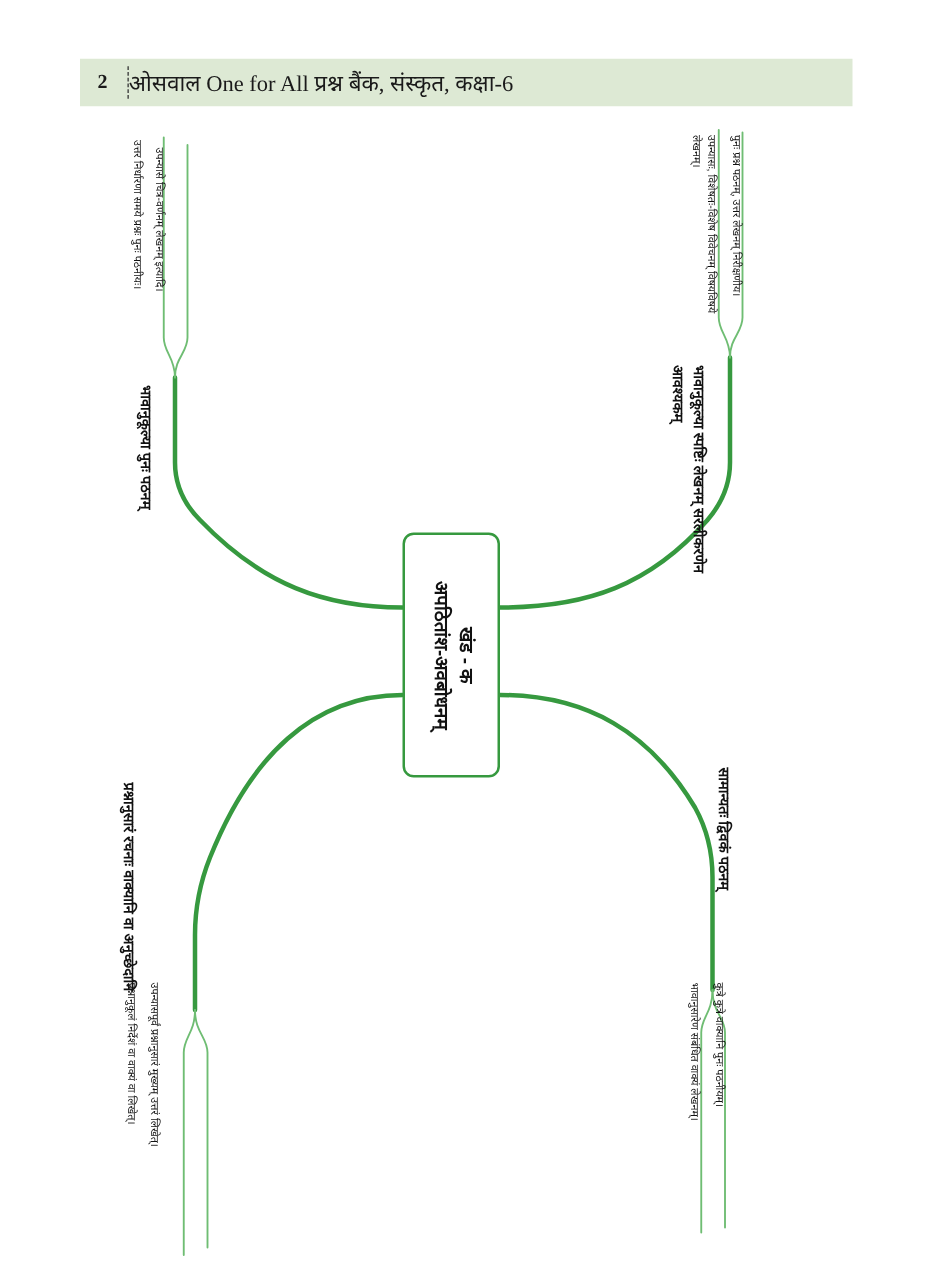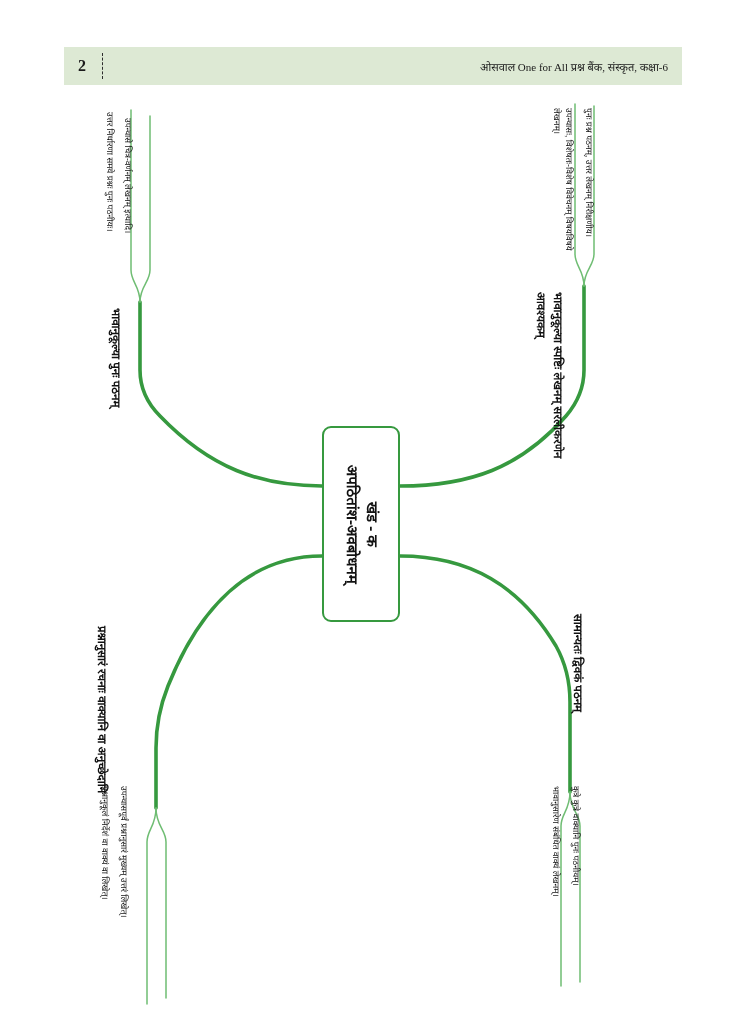--- a/index.html
+++ b/index.html
@@ -34,24 +34,24 @@
     color:#1a1a1a;
     line-height:1;
   }
   #header-divider{
     width:0;height:26px;
     border-left:1.6px dashed #2d2d2d;
     margin-left:2px;
   }
   #header-title{
     flex:1;
-    text-align:right;
+    text-align:left;
     padding-right:14px;
     font-family:"Liberation Serif","DejaVu Serif",serif;
-    font-size:11px;
+    font-size:18px;
     color:#1a1a1a;
     white-space:nowrap;
   }
 
   
   #mindmap{
     position:absolute;
     left:0; top:86px;
     width:745px; height:938px;
   }

